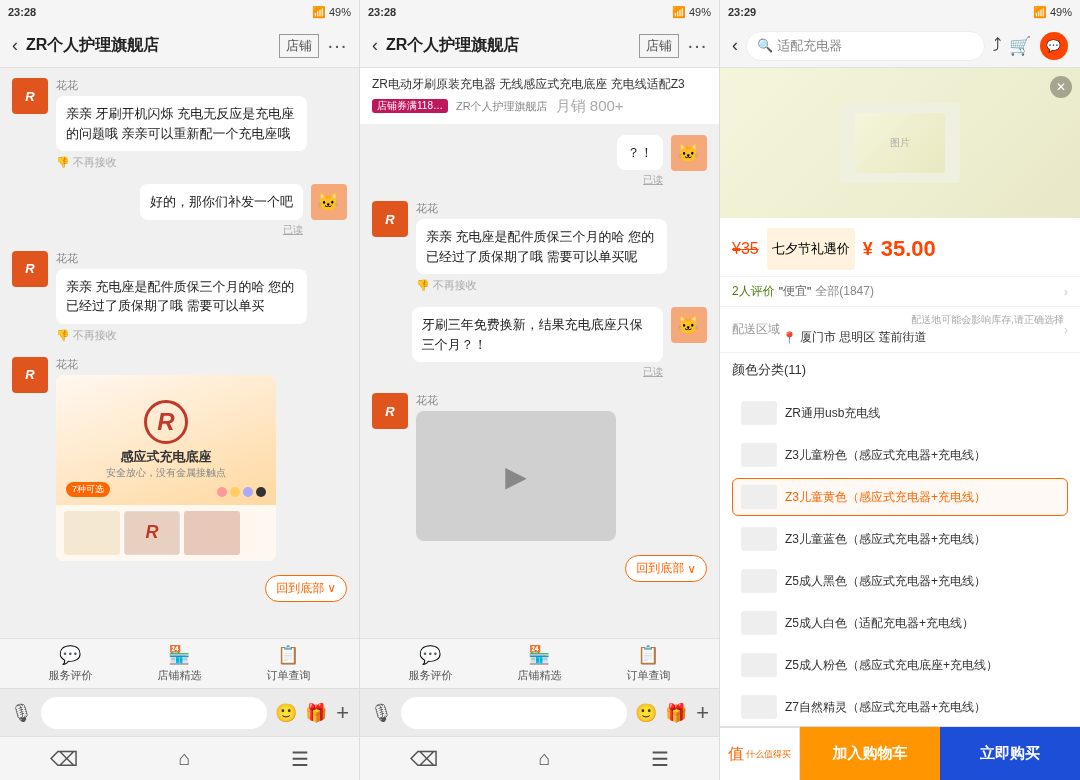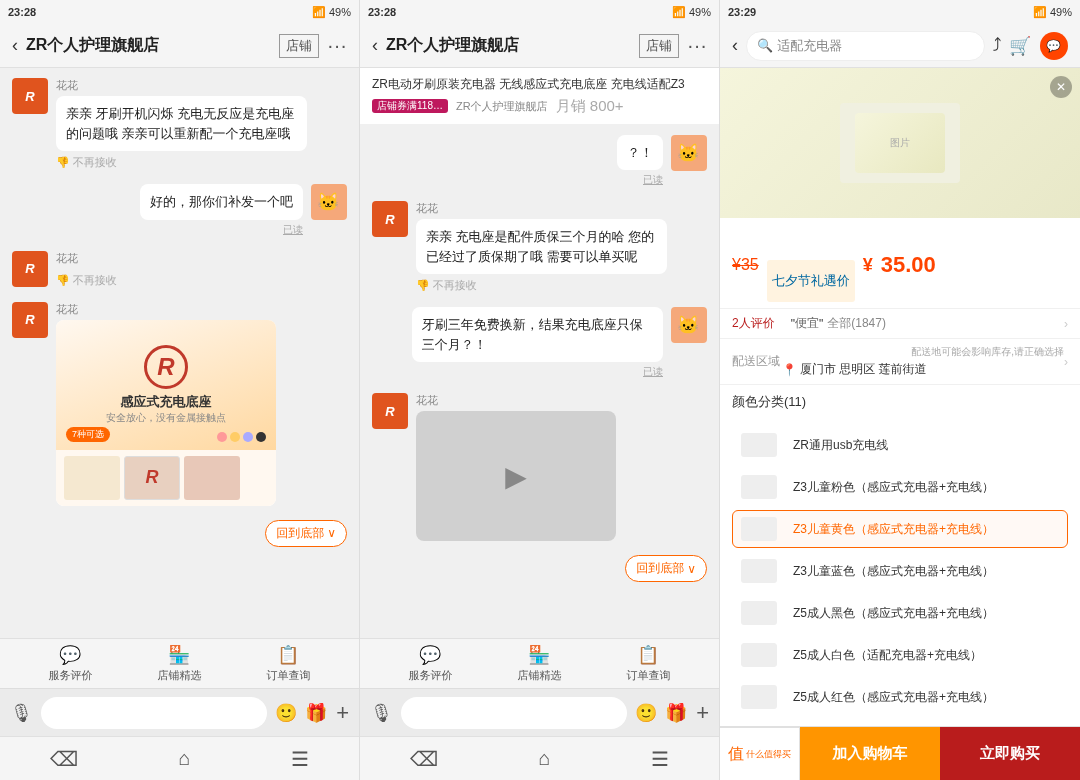--- a/index.html
+++ b/index.html
@@ -322,42 +322,41 @@
       padding: 10px 12px 6px;
       border-bottom: 1px solid #f0f0f0;
     }
     .price-original {
       font-size: 16px;
       color: #ff4400;
       text-decoration: line-through;
     }
     .price-tag {
       font-size: 13px;
-      color: #0369a1;
+      color: #000000;
       background: #fff3e0;
       border-radius: 3px;
       padding: 12px 5px;
-      margin-top: 32px;
     }
     .price-main {
       font-size: 22px;
       font-weight: bold;
       color: #ff4400;
     }
 
     .reviews-row {
       display: flex;
       align-items: center;
       padding: 6px 12px;
       border-bottom: 1px solid #f0f0f0;
       font-size: 12px;
       color: #666;
       cursor: pointer;
     }
-    .reviews-row .review-label { color: #b91c1c; margin-right: 16px; }
+    .reviews-row .review-label { color: #4d7c0f; margin-right: 4px; }
     .reviews-row .count { color: #888; margin-left: 4px; }
     .reviews-row .arrow { margin-left: auto; color: #ccc; }
 
     .delivery-row {
       display: flex;
       align-items: center;
       padding: 6px 12px;
       border-bottom: 1px solid #f0f0f0;
       font-size: 12px;
       color: #555;
@@ -376,21 +375,21 @@
       font-weight: 500;
     }
     .color-option {
       display: flex;
       align-items: center;
       padding: 6px 8px;
       border-radius: 6px;
       margin-bottom: 4px;
       border: 1px solid transparent;
       cursor: pointer;
-      gap: 16px;
+      gap: 8px;
     }
     .color-option.selected {
       border: 1.5px solid #ff6600;
       background: #fff9f5;
     }
     .color-option .color-thumb {
       width: 36px;
       height: 24px;
       background: #eee;
       border-radius: 3px;
@@ -424,21 +423,21 @@
       font-weight: bold;
       border: none;
       cursor: pointer;
       display: flex;
       align-items: center;
       justify-content: center;
     }
     .buy-btn-now {
       flex: 1;
       height: 100%;
-      background: #b91c1c;
+      background: #1d4ed8;
       color: #fff;
       font-size: 15px;
       font-weight: bold;
       border: none;
       cursor: pointer;
       display: flex;
       align-items: center;
       justify-content: center;
     }
 
@@ -599,20 +598,21 @@
       <div class="msg-content-wrap">
         <div class="user-bubble-wrap">好的，那你们补发一个吧</div>
         <div class="msg-read">已读</div>
       </div>
     </div>
 
     <div class="msg-row">
       <div class="avatar" style="font-size:13px;font-weight:bold;font-style:italic;">R</div>
       <div class="msg-content-wrap">
         <div class="msg-name">花花</div>
+        <div class="msg-bubble">亲亲 充电座是配件质保三个月的哈 您的已经过了质保期了哦 需要可以单买</div>
         <div class="no-accept">
           <span>👎</span>
           <span>不再接收</span>
         </div>
       </div>
     </div>
 
     <div class="msg-row">
       <div class="avatar" style="font-size:13px;font-weight:bold;font-style:italic;">R</div>
       <div class="msg-content-wrap">
@@ -867,24 +867,20 @@
       </div>
       <div class="color-option">
         <div class="color-thumb ct-black"></div>
         <span class="color-name">Z5成人黑色（感应式充电器+充电线）</span>
       </div>
       <div class="color-option">
         <div class="color-thumb ct-white"></div>
         <span class="color-name">Z5成人白色（适配充电器+充电线）</span>
       </div>
       <div class="color-option">
-        <div class="color-thumb ct-red"></div>
-        <span class="color-name">Z5成人红色（感应式充电器+充电线）</span>
-      </div>
-      <div class="color-option">
         <div class="color-thumb ct-mpink"></div>
         <span class="color-name">Z5成人粉色（感应式充电底座+充电线）</span>
       </div>
       <div class="color-option">
         <div class="color-thumb ct-natural"></div>
         <span class="color-name">Z7自然精灵（感应式充电器+充电线）</span>
       </div>
 
     </div>
   </div>

